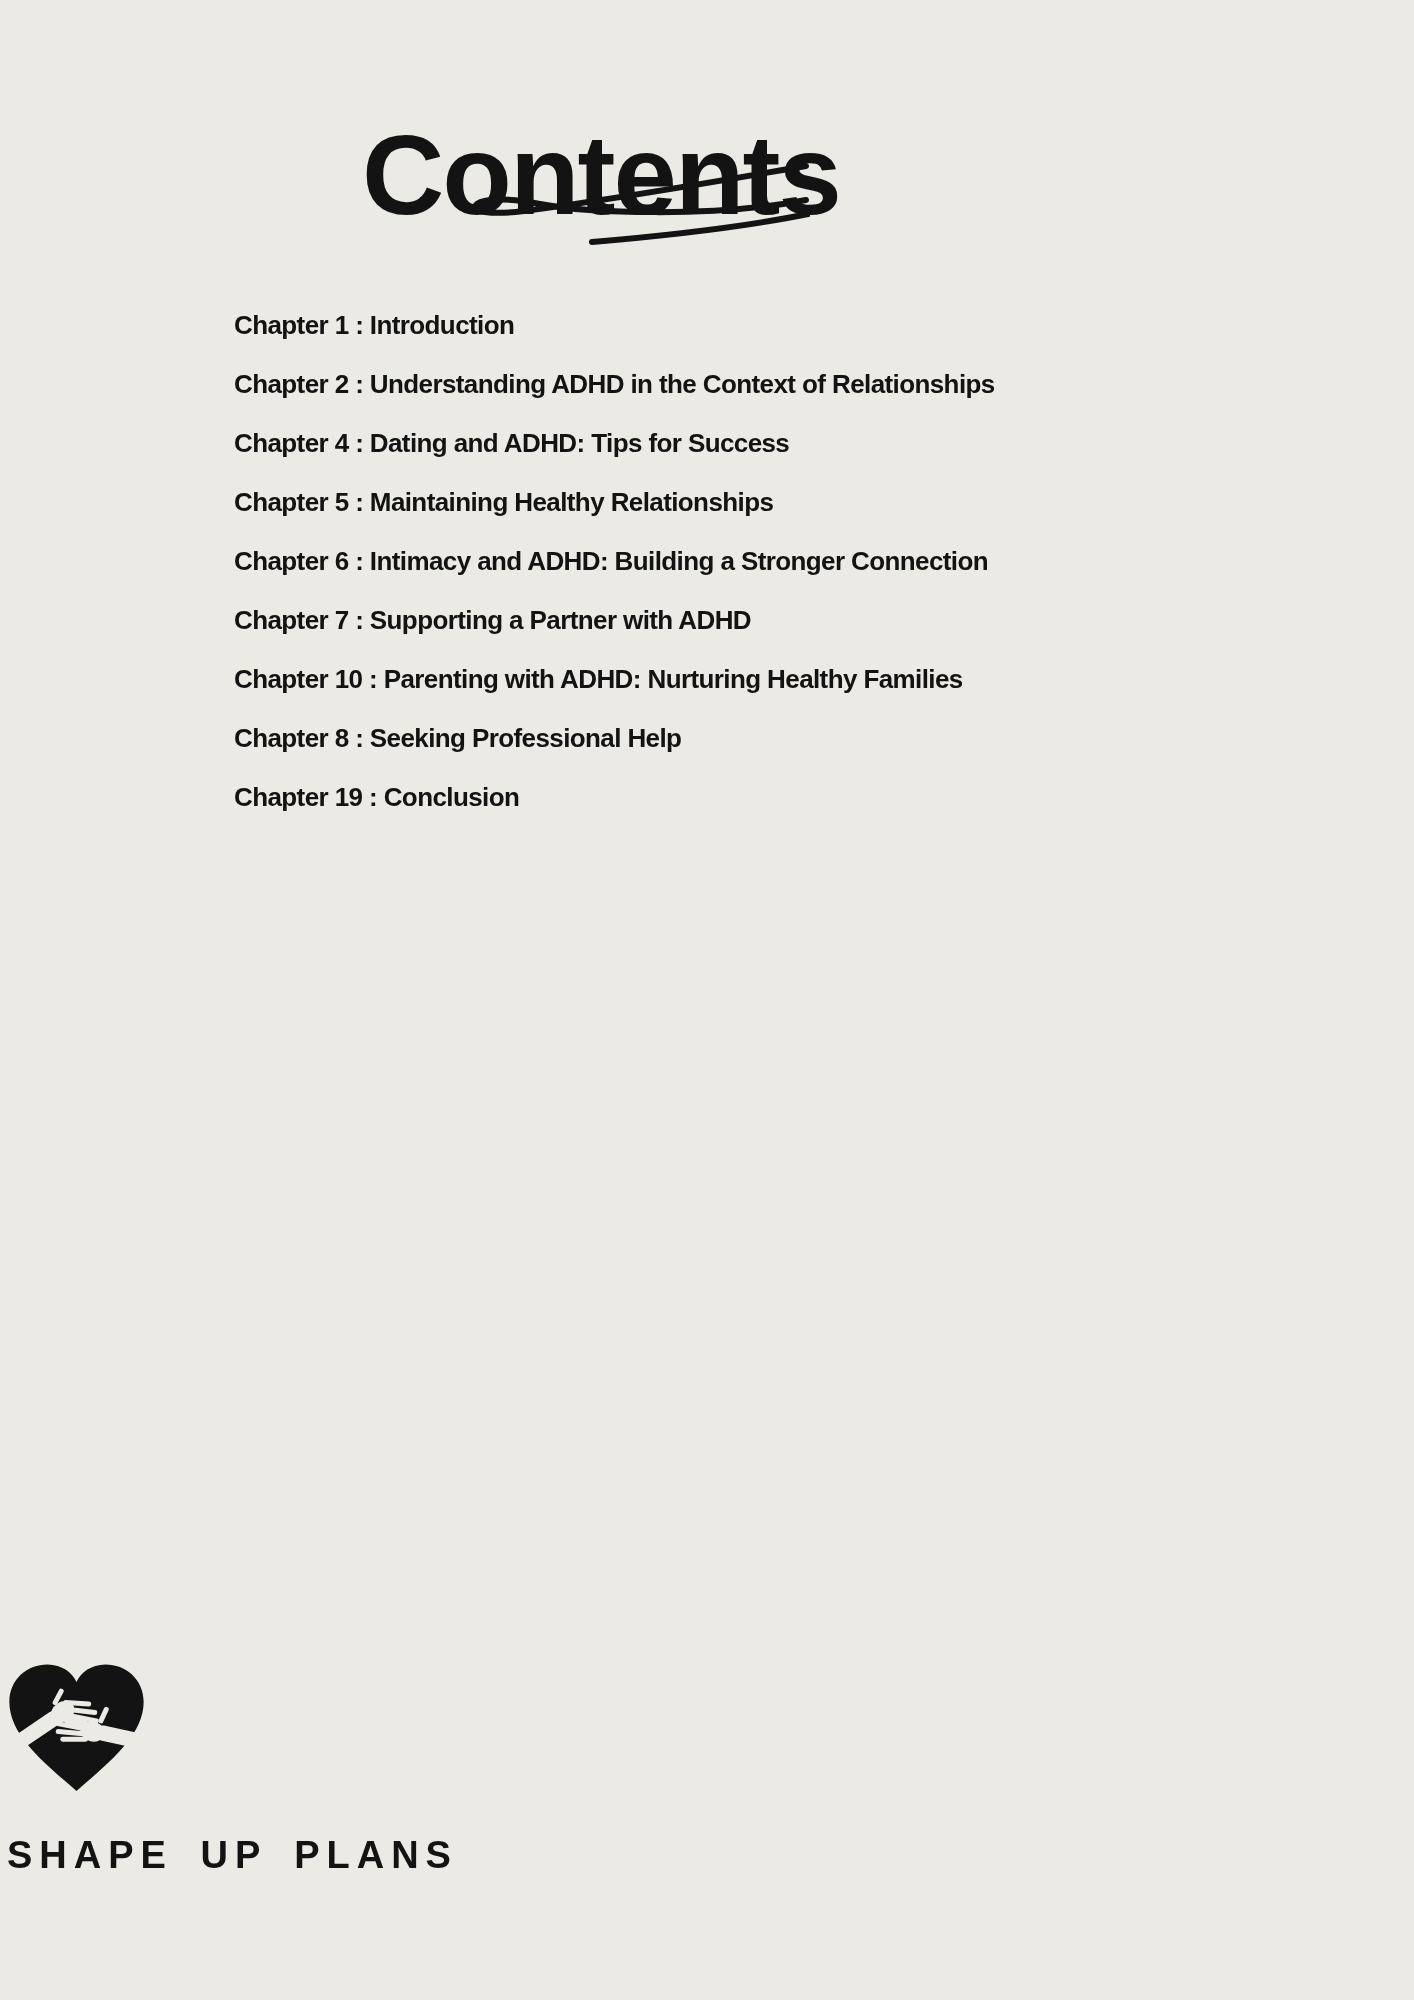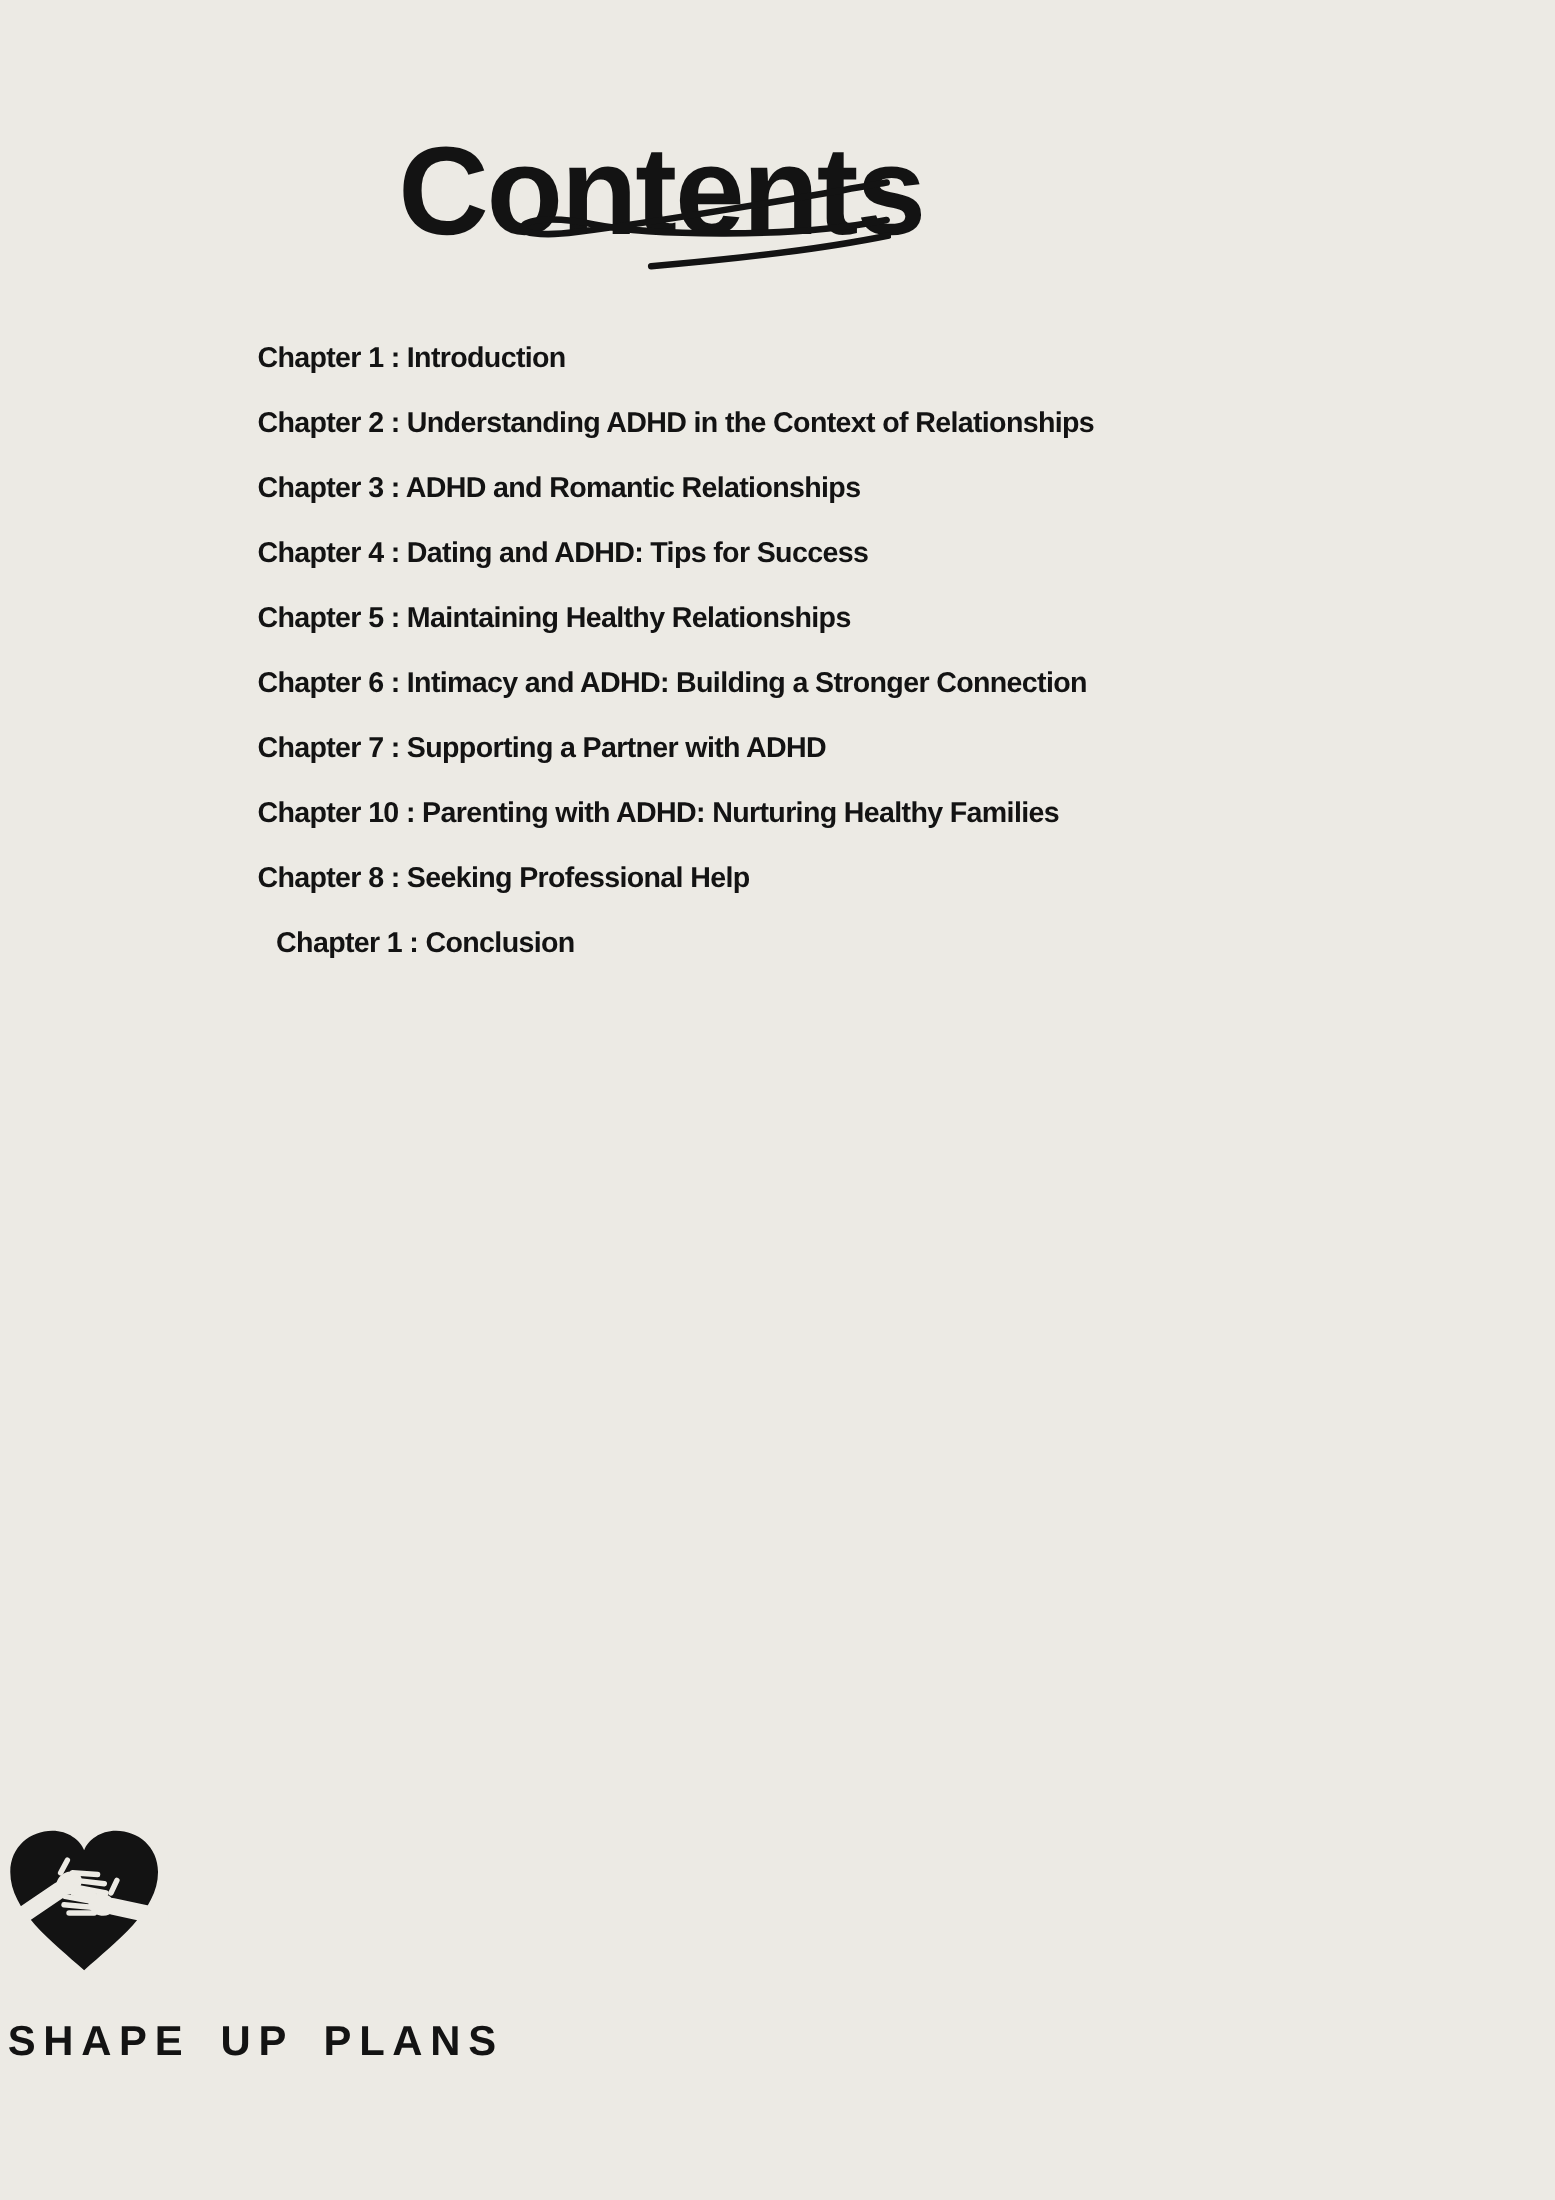--- a/index.html
+++ b/index.html
@@ -106,28 +106,27 @@
     <h1 class="page-title">Contents</h1>
     <svg class="scribble" viewBox="0 0 356 96" aria-hidden="true">
       <path d="M 352,12 C 270,26 170,44 70,57 C 38,61 14,58 23,50 C 31,44 58,44 86,50 C 132,59 260,64 352,46"></path>
       <path d="M 138,88 C 220,81 300,71 354,60"></path>
     </svg>
   </div>
 
   <main class="toc">
     <div class="toc-item">Chapter 1 : Introduction</div>
     <div class="toc-item">Chapter 2 : Understanding ADHD in the Context of Relationships</div>
-    <div class="toc-item">Chapter 3 : ADHD and Romantic Relationships</div>
     <div class="toc-item">Chapter 4 : Dating and ADHD: Tips for Success</div>
     <div class="toc-item">Chapter 5 : Maintaining Healthy Relationships</div>
     <div class="toc-item">Chapter 6 : Intimacy and ADHD: Building a Stronger Connection</div>
     <div class="toc-item">Chapter 7 : Supporting a Partner with ADHD</div>
     <div class="toc-item">Chapter 10 : Parenting with ADHD: Nurturing Healthy Families</div>
     <div class="toc-item">Chapter 8 : Seeking Professional Help</div>
-    <div class="toc-item">Chapter 1 : Conclusion</div>
+    <div class="toc-item">Chapter 19 : Conclusion</div>
   </main>
 
   <footer class="footer">
     <svg class="logo" viewBox="0 0 200 190" aria-hidden="true">
 
       <path class="heart" d="M100 177 C 62 143, 12 106, 12 60 C 12 30, 36 11, 62 11 C 81 11, 95 22, 100 34 C 105 22, 119 11, 138 11 C 164 11, 188 30, 188 60 C 188 106, 138 143, 100 177 Z"></path>
 
       <g>
         <line class="hand-stroke" x1="20" y1="116" x2="70" y2="82" stroke-width="20"></line>
         <ellipse class="hand-fill" cx="82" cy="73" rx="16" ry="13" transform="rotate(-33 82 73)"></ellipse>

